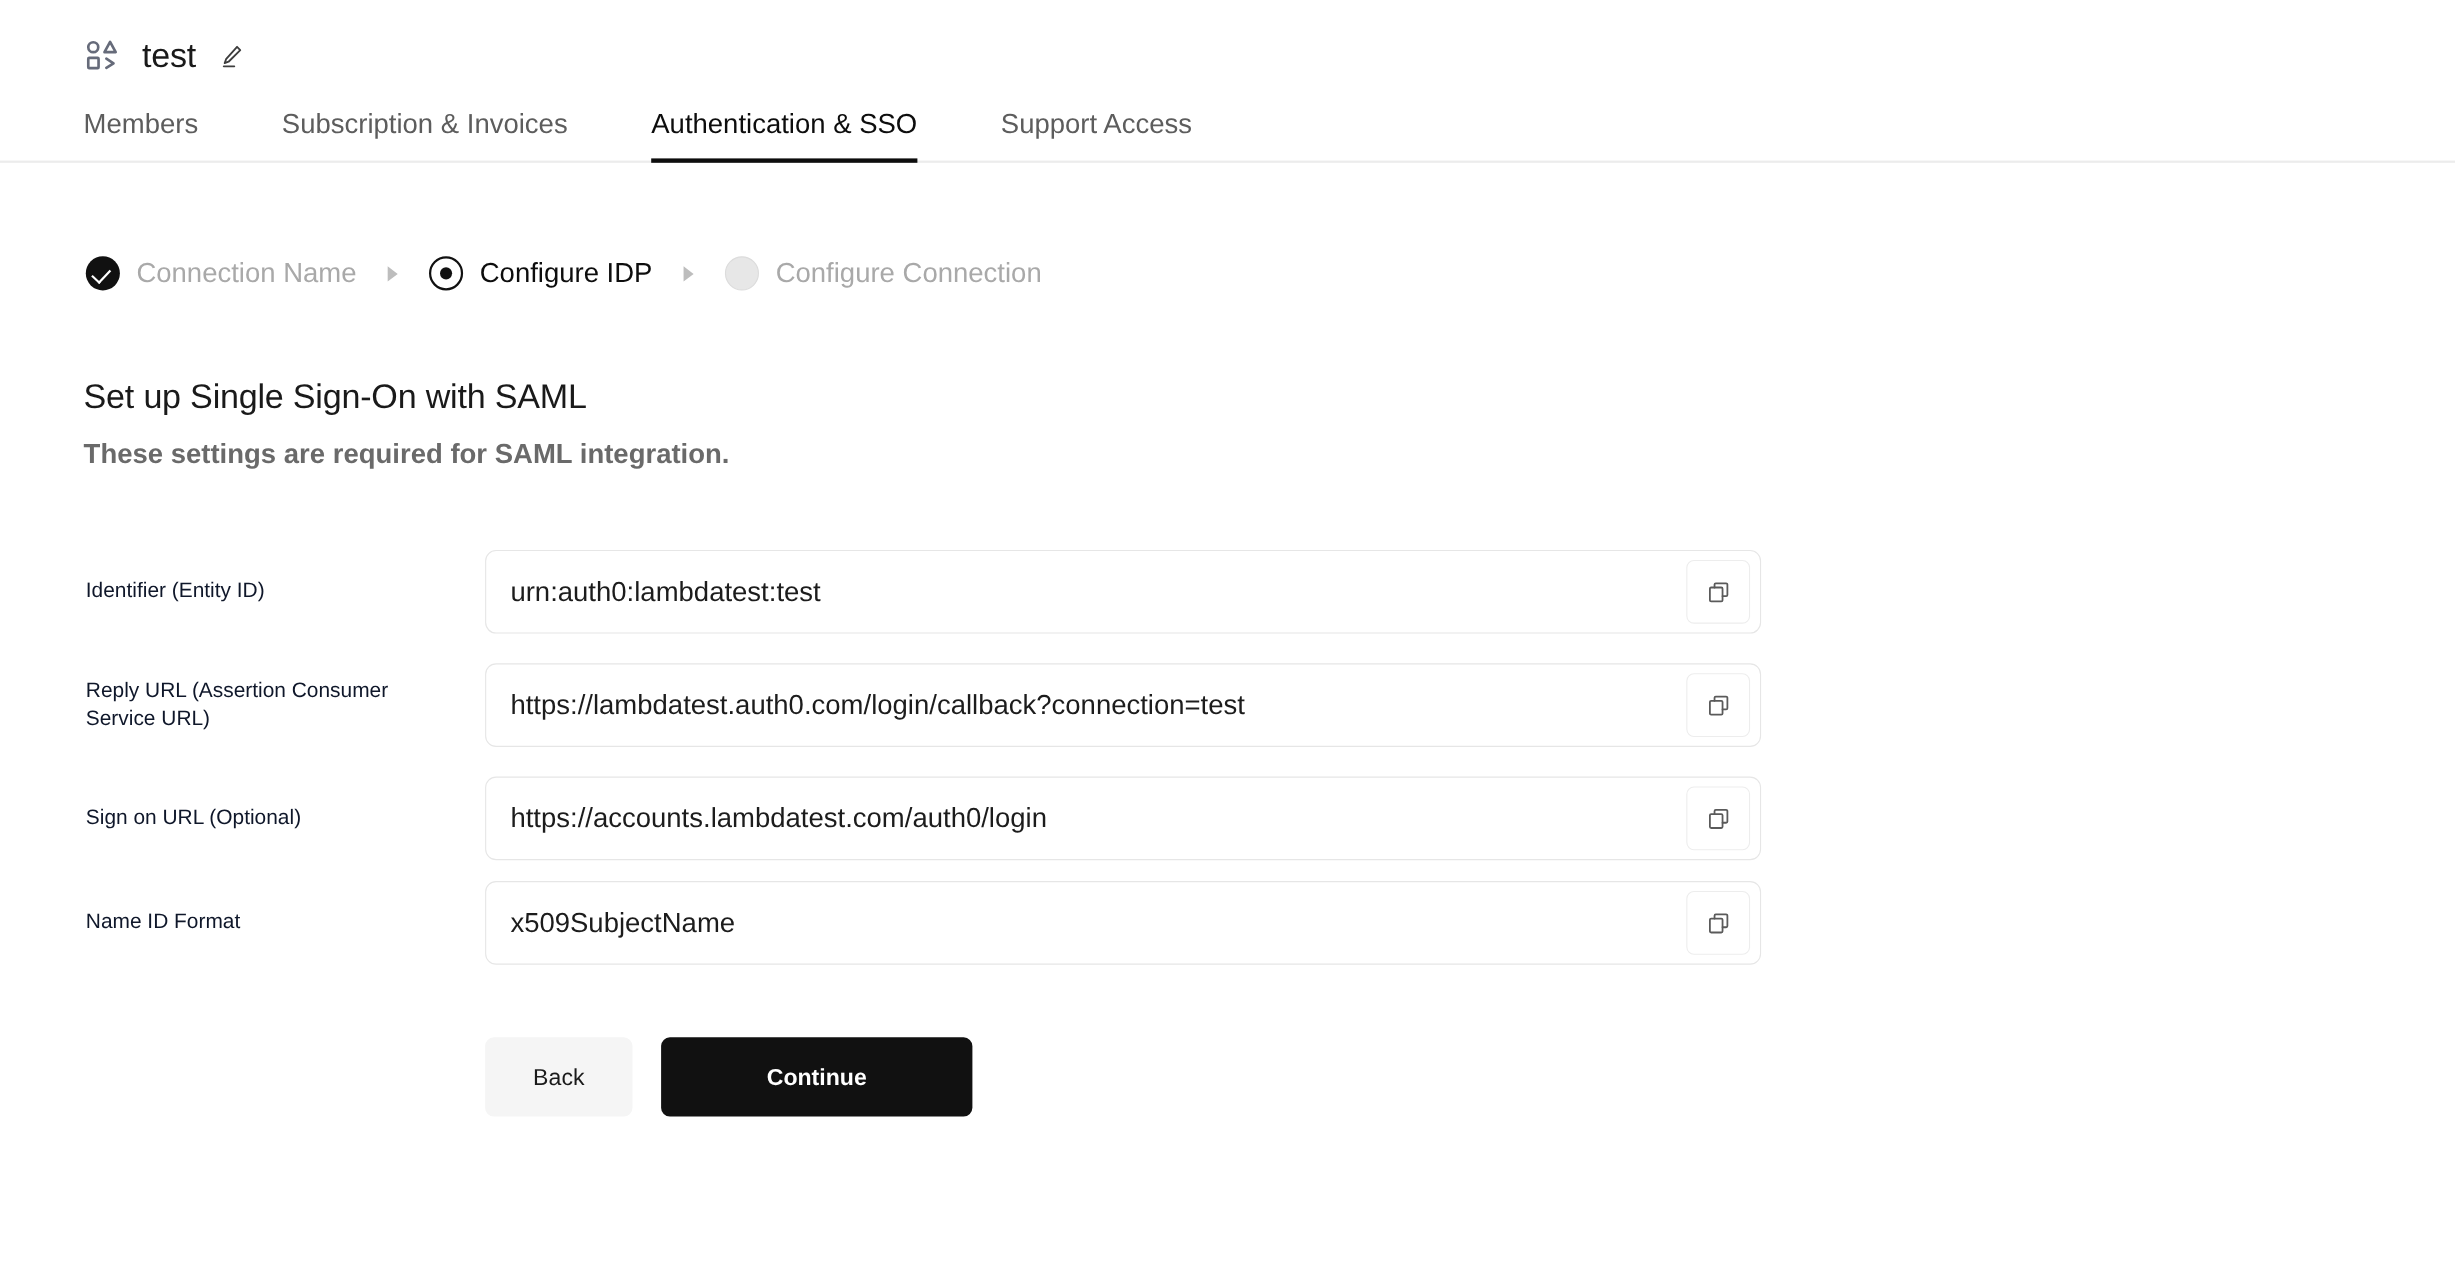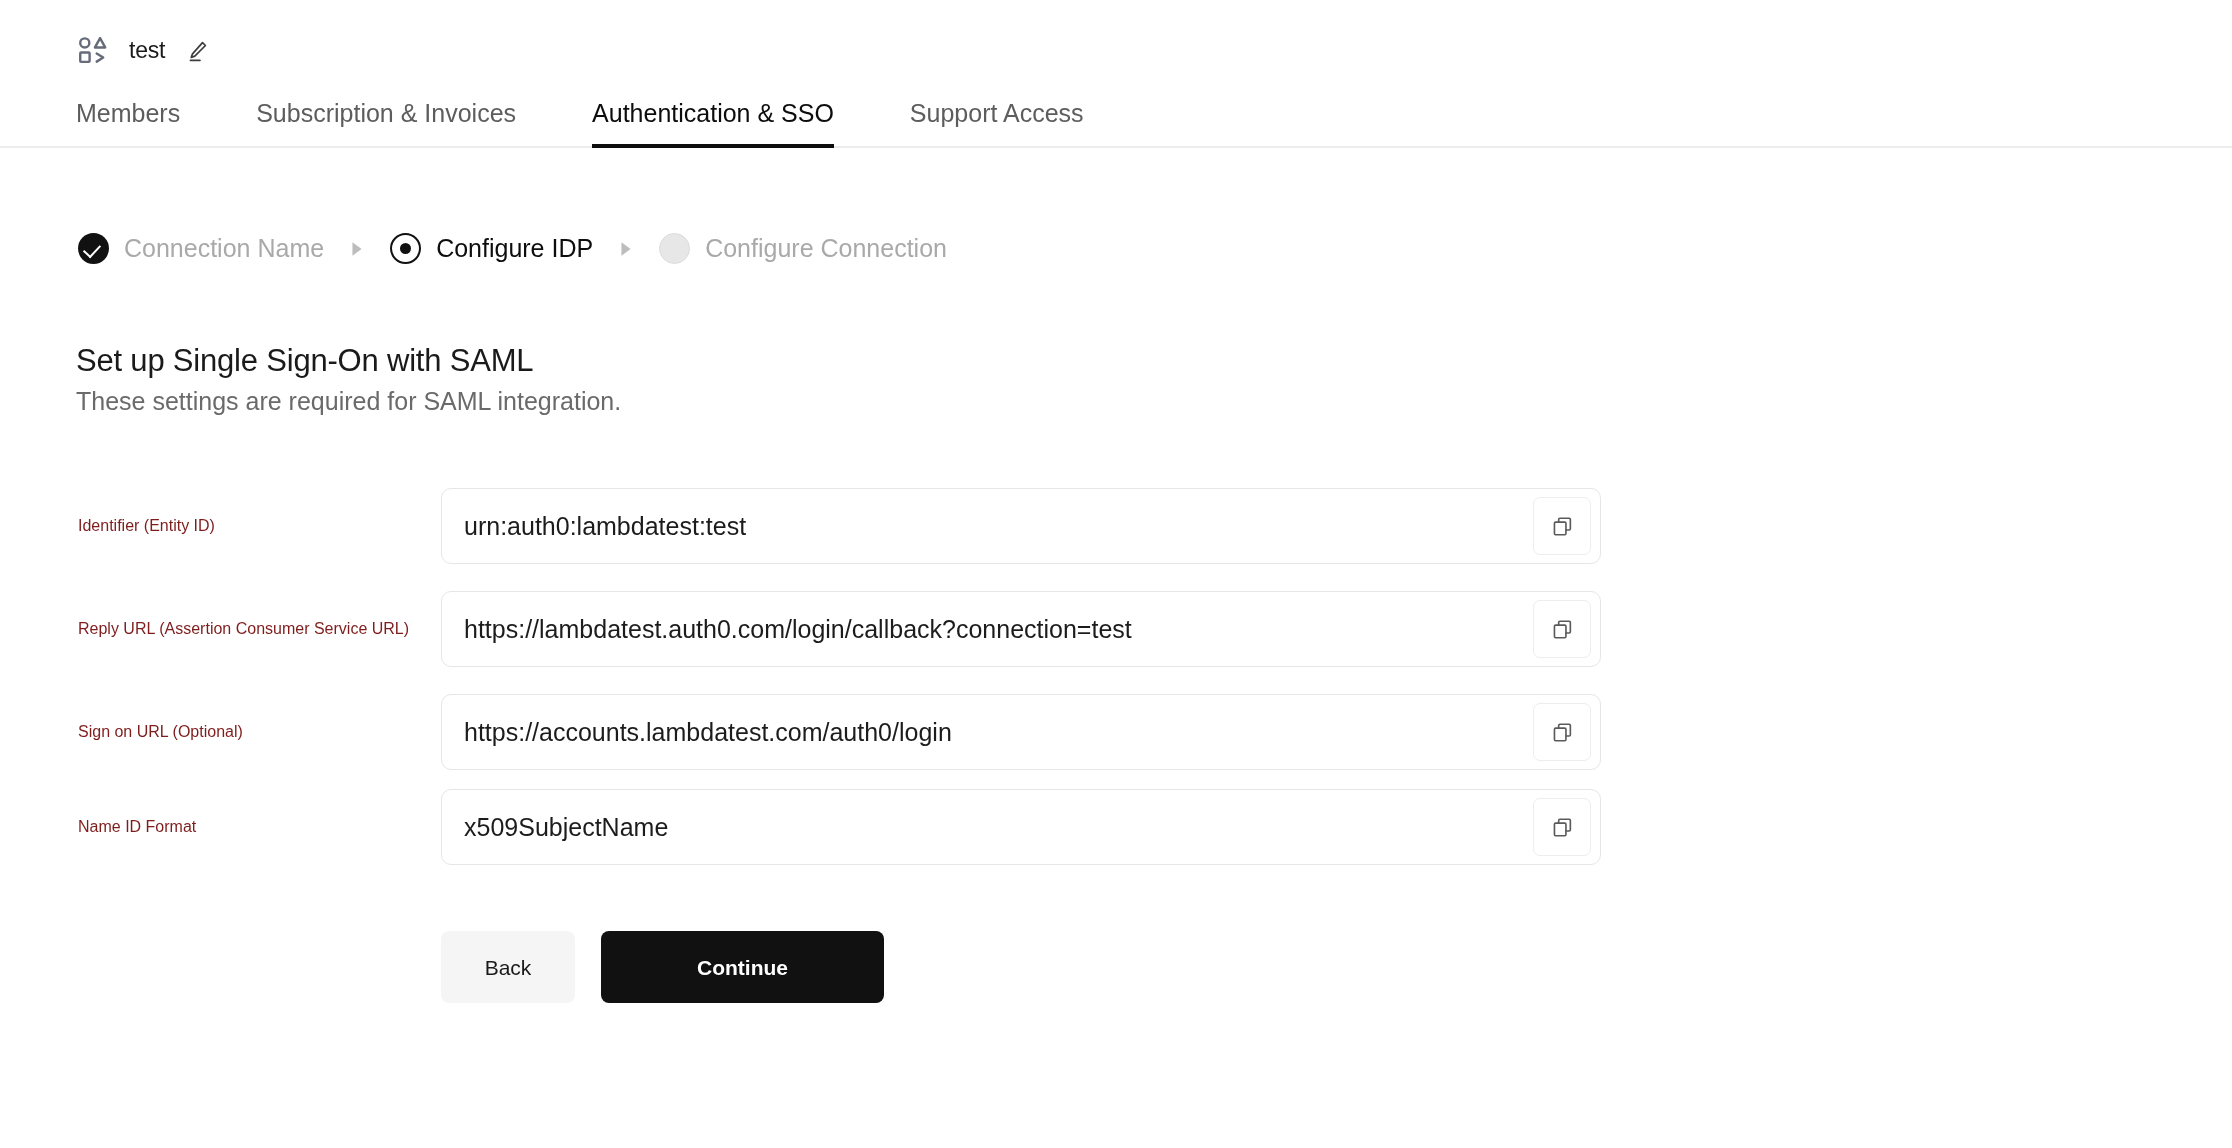--- a/index.html
+++ b/index.html
@@ -33,21 +33,21 @@
     height: 52px;
   }
   .workspace-icon {
     width: 34px;
     height: 34px;
     display: block;
     flex: 0 0 auto;
     margin-right: 19px;
   }
   .workspace-name {
-    font-size: 23px;
+    font-size: 31px;
     font-weight: 400;
     letter-spacing: -0.2px;
     color: #1a1a1a;
     line-height: 1;
   }
   .edit-icon-btn {
     margin-left: 19px;
     width: 26px;
     height: 26px;
     display: inline-flex;
@@ -177,41 +177,42 @@
     font-size: 31px;
     font-weight: 400;
     color: #1a1a1a;
     letter-spacing: -0.2px;
     line-height: 1.2;
     margin: 0;
   }
   .section-sub {
     font-size: 25px;
     color: #6a6a6a;
-    margin: 7px 0 0 0;
+    margin: 19px 0 0 0;
     line-height: 1.2;
+    font-weight: bold;
   }
 
   
   .form {
     padding-left: 78px;
     margin-top: 72px;
   }
   .field-row {
     display: flex;
     align-items: center;
     margin-bottom: 19px;
     min-height: 76px;
   }
   .field-row.tall { min-height: 92px; }
   .field-label {
     width: 363px;
     flex: 0 0 363px;
-    font-size: 16px;
-    color: #7f1d1d;
+    font-size: 19px;
+    color: #0f172a;
     line-height: 1.35;
     padding-right: 20px;
   }
   .field-control {
     position: relative;
     width: 1160px;
     flex: 0 0 1160px;
     height: 76px;
     border: 1.6px solid #e6e6e6;
     border-radius: 10px;

